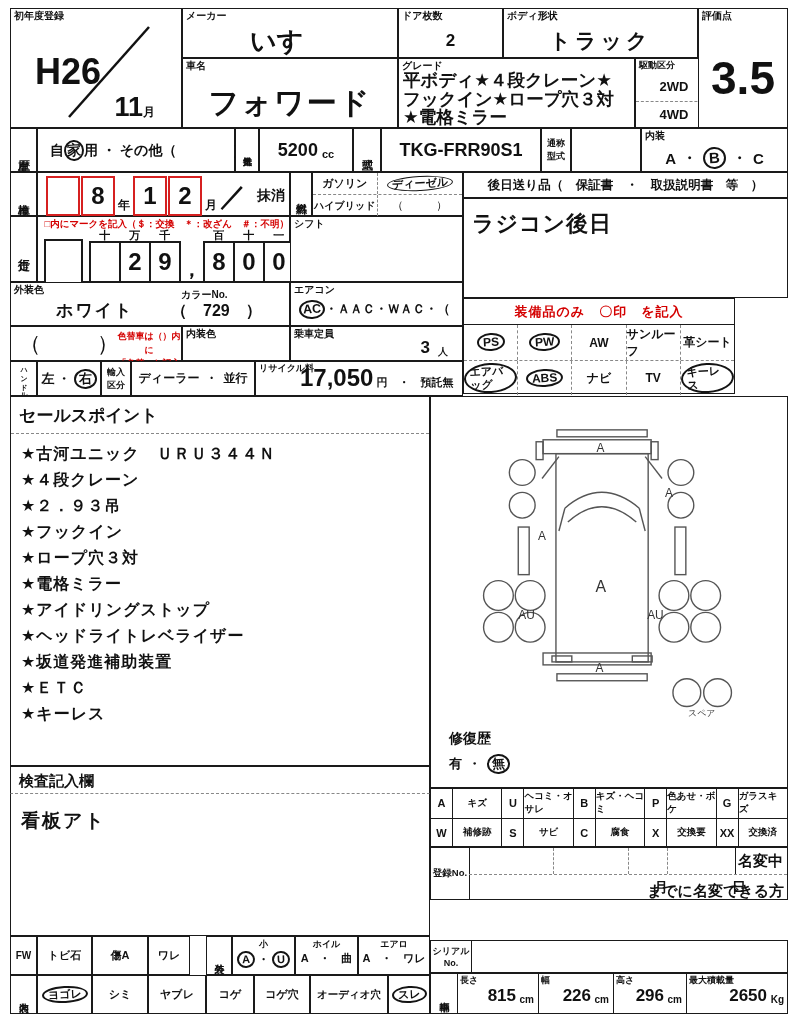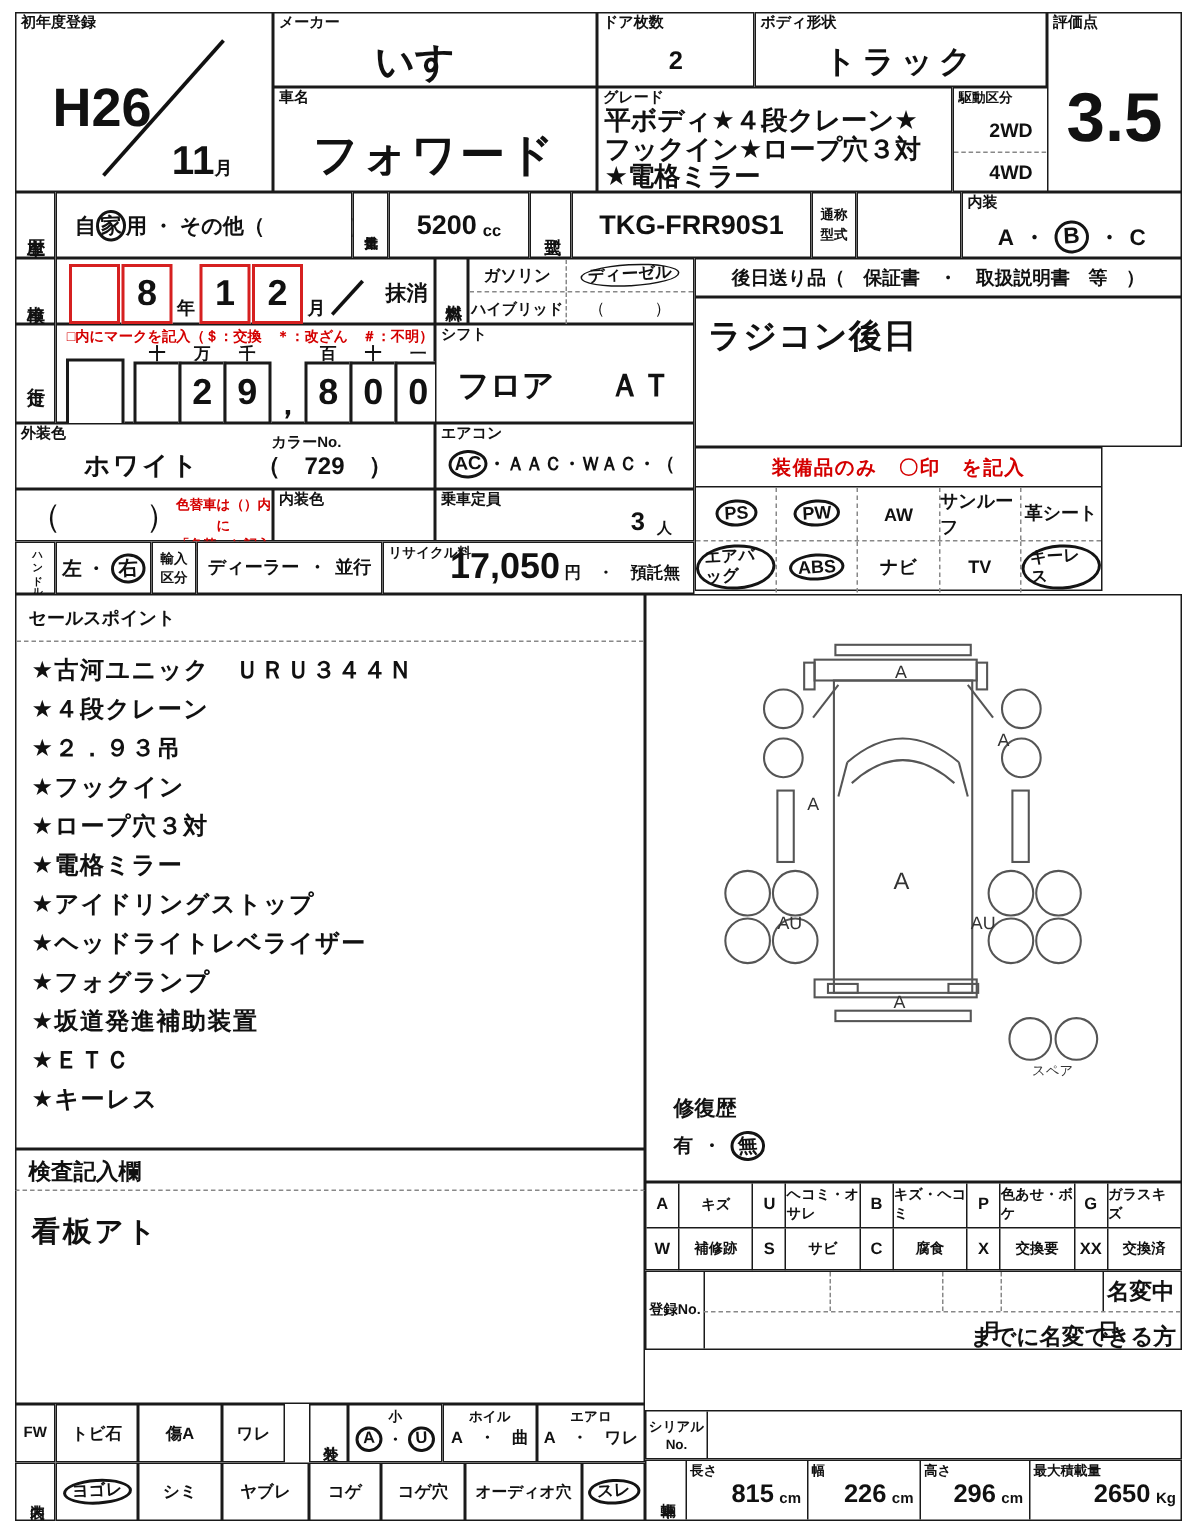--- a/index.html
+++ b/index.html
@@ -171,24 +171,20 @@
           <span>0</span>
         </span>
       <span style="display:flex;flex-direction:column;align-items:center;margin-left:3px;">
         <span style="font-size:10px;font-weight:bold;border-bottom:1.5px dashed #888;padding-bottom:1px;">マイル</span>
         <span style="font-size:9px;font-weight:bold;margin-top:2px;padding:0 2px;" class="circled">Km</span>
       </span>
     </div>
   </div>
   <div class="c" style="left:290px;top:216px;width:173px;height:66px;">
     <span class="lab-tl">シフト</span>
-    <div class="t" style="left:14px;right:14px;top:26px;display:flex;justify-content:space-between;font-size:21px;font-weight:bold;">
-      <span>フロア</span>
-      <span>ＡＴ</span>
-    </div>
   </div>
 
   <div class="c" style="left:10px;top:282px;width:280px;height:44px;">
     <span class="lab-tl">外装色</span>
     <span class="t" style="left:45px;top:16px;font-size:17px;font-weight:bold;letter-spacing:2px;">ホワイト</span>
     <span class="t" style="left:170px;top:5px;font-size:10px;font-weight:bold;">カラーNo.</span>
     <span class="t" style="left:160px;top:18px;font-size:16px;font-weight:bold;">（　729　）</span>
   </div>
   <div class="c" style="left:290px;top:282px;width:173px;height:44px;">
     <span class="lab-tl">エアコン</span>
@@ -276,31 +272,30 @@
   <div class="c" style="left:255px;top:361px;width:208px;height:35px;">
     <span class="lab-tl" style="font-size:9px;">リサイクル料</span>
     <div class="t" style="left:44px;top:2px;display:flex;align-items:baseline;gap:3px;">
       <span style="font-size:24px;font-weight:bold;">17,050</span>
       <span style="font-size:11px;font-weight:bold;">円</span>
       <span style="font-size:11px;font-weight:bold;margin-left:8px;">・　預託無</span>
     </div>
   </div>
 
   <div class="c" style="left:10px;top:396px;width:420px;height:370px;">
-    <div style="font-size:12px;font-weight:bold;padding:7px 0 6px 8px;border-bottom:1.5px dashed #888;">セールスポイント</div>
+    <div style="font-size:17px;font-weight:bold;padding:7px 0 6px 8px;border-bottom:1.5px dashed #888;">セールスポイント</div>
     <div style="padding-top:12px;">
       <div class="salesitem">★古河ユニック　ＵＲＵ３４４Ｎ</div>
       <div class="salesitem">★４段クレーン</div>
       <div class="salesitem">★２．９３吊</div>
       <div class="salesitem">★フックイン</div>
       <div class="salesitem">★ロープ穴３対</div>
       <div class="salesitem">★電格ミラー</div>
       <div class="salesitem">★アイドリングストップ</div>
       <div class="salesitem">★ヘッドライトレベライザー</div>
-      <div class="salesitem">★フォグランプ</div>
       <div class="salesitem">★坂道発進補助装置</div>
       <div class="salesitem">★ＥＴＣ</div>
       <div class="salesitem">★キーレス</div>
     </div>
   </div>
   <div class="c" style="left:10px;top:766px;width:420px;height:28px;border-bottom:1.5px dashed #888;">
     <div style="font-size:15px;font-weight:bold;padding:5px 0 0 8px;">検査記入欄</div>
   </div>
   <div class="c" style="left:10px;top:794px;width:420px;height:142px;border-top:none;">
     <div style="font-size:19px;font-weight:bold;padding:14px 0 0 10px;letter-spacing:2px;">看板アト</div>

